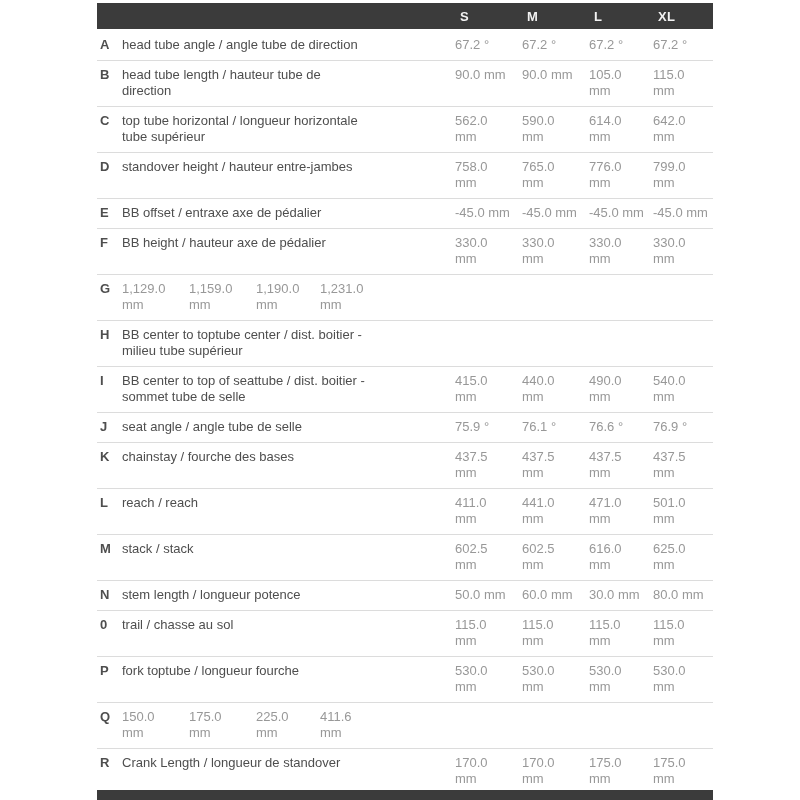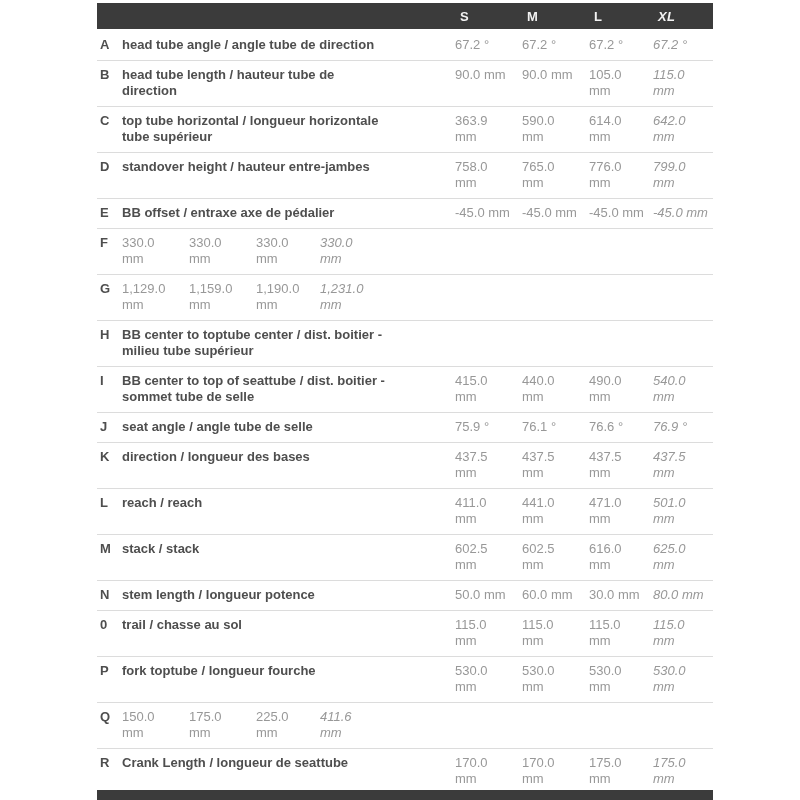--- a/index.html
+++ b/index.html
@@ -51,32 +51,32 @@
     line-height:16px;
   }
   .col-letter{
     flex:0 0 25px;
     padding-left:3px;
     font-weight:bold;
     color:var(--label-text);
   }
   .col-label{
     flex:0 0 333px;
-    font-weight:bold;
+    font-weight:normal;
     color:var(--label-text);
     white-space:pre-line;
   }
   .col-val{
     color:var(--value-text);
     white-space:pre-line;
   }
   .col-v1{flex:0 0 67px;}
   .col-v2{flex:0 0 67px;}
   .col-v3{flex:0 0 64px;}
-  .col-v4{flex:0 0 60px;font-style:italic;}
+  .col-v4{flex:0 0 60px;}
   .bottom-bar{
     position:absolute;
     left:0;right:0;
     top:787px;height:13px;
     background:var(--header-bg);
   }
 </style>
 </head>
 <body>
 
@@ -111,21 +111,21 @@
     <div class="col-val col-v3">105.0
 mm</div>
     <div class="col-val col-v4">115.0
 mm</div>
   </div>
 
   <div class="row">
     <div class="col-letter">C</div>
     <div class="col-label">top tube horizontal / longueur horizontale
 tube supérieur</div>
-    <div class="col-val col-v1">363.9
+    <div class="col-val col-v1">562.0
 mm</div>
     <div class="col-val col-v2">590.0
 mm</div>
     <div class="col-val col-v3">614.0
 mm</div>
     <div class="col-val col-v4">642.0
 mm</div>
   </div>
 
   <div class="row">
@@ -145,20 +145,21 @@
     <div class="col-letter">E</div>
     <div class="col-label">BB offset / entraxe axe de pédalier</div>
     <div class="col-val col-v1">-45.0 mm</div>
     <div class="col-val col-v2">-45.0 mm</div>
     <div class="col-val col-v3">-45.0 mm</div>
     <div class="col-val col-v4">-45.0 mm</div>
   </div>
 
   <div class="row">
     <div class="col-letter">F</div>
+    <div class="col-label">BB height / hauteur axe de pédalier</div>
     <div class="col-val col-v1">330.0
 mm</div>
     <div class="col-val col-v2">330.0
 mm</div>
     <div class="col-val col-v3">330.0
 mm</div>
     <div class="col-val col-v4">330.0
 mm</div>
   </div>
 
@@ -202,21 +203,21 @@
     <div class="col-letter">J</div>
     <div class="col-label">seat angle / angle tube de selle</div>
     <div class="col-val col-v1">75.9 °</div>
     <div class="col-val col-v2">76.1 °</div>
     <div class="col-val col-v3">76.6 °</div>
     <div class="col-val col-v4">76.9 °</div>
   </div>
 
   <div class="row">
     <div class="col-letter">K</div>
-    <div class="col-label">direction / longueur des bases</div>
+    <div class="col-label">chainstay / fourche des bases</div>
     <div class="col-val col-v1">437.5
 mm</div>
     <div class="col-val col-v2">437.5
 mm</div>
     <div class="col-val col-v3">437.5
 mm</div>
     <div class="col-val col-v4">437.5
 mm</div>
   </div>
 
@@ -288,21 +289,21 @@
     <div class="col-val col-v2">175.0
 mm</div>
     <div class="col-val col-v3">225.0
 mm</div>
     <div class="col-val col-v4">411.6
 mm</div>
   </div>
 
   <div class="row">
     <div class="col-letter">R</div>
-    <div class="col-label">Crank Length / longueur de seattube</div>
+    <div class="col-label">Crank Length / longueur de standover</div>
     <div class="col-val col-v1">170.0
 mm</div>
     <div class="col-val col-v2">170.0
 mm</div>
     <div class="col-val col-v3">175.0
 mm</div>
     <div class="col-val col-v4">175.0
 mm</div>
   </div>
 </div>

